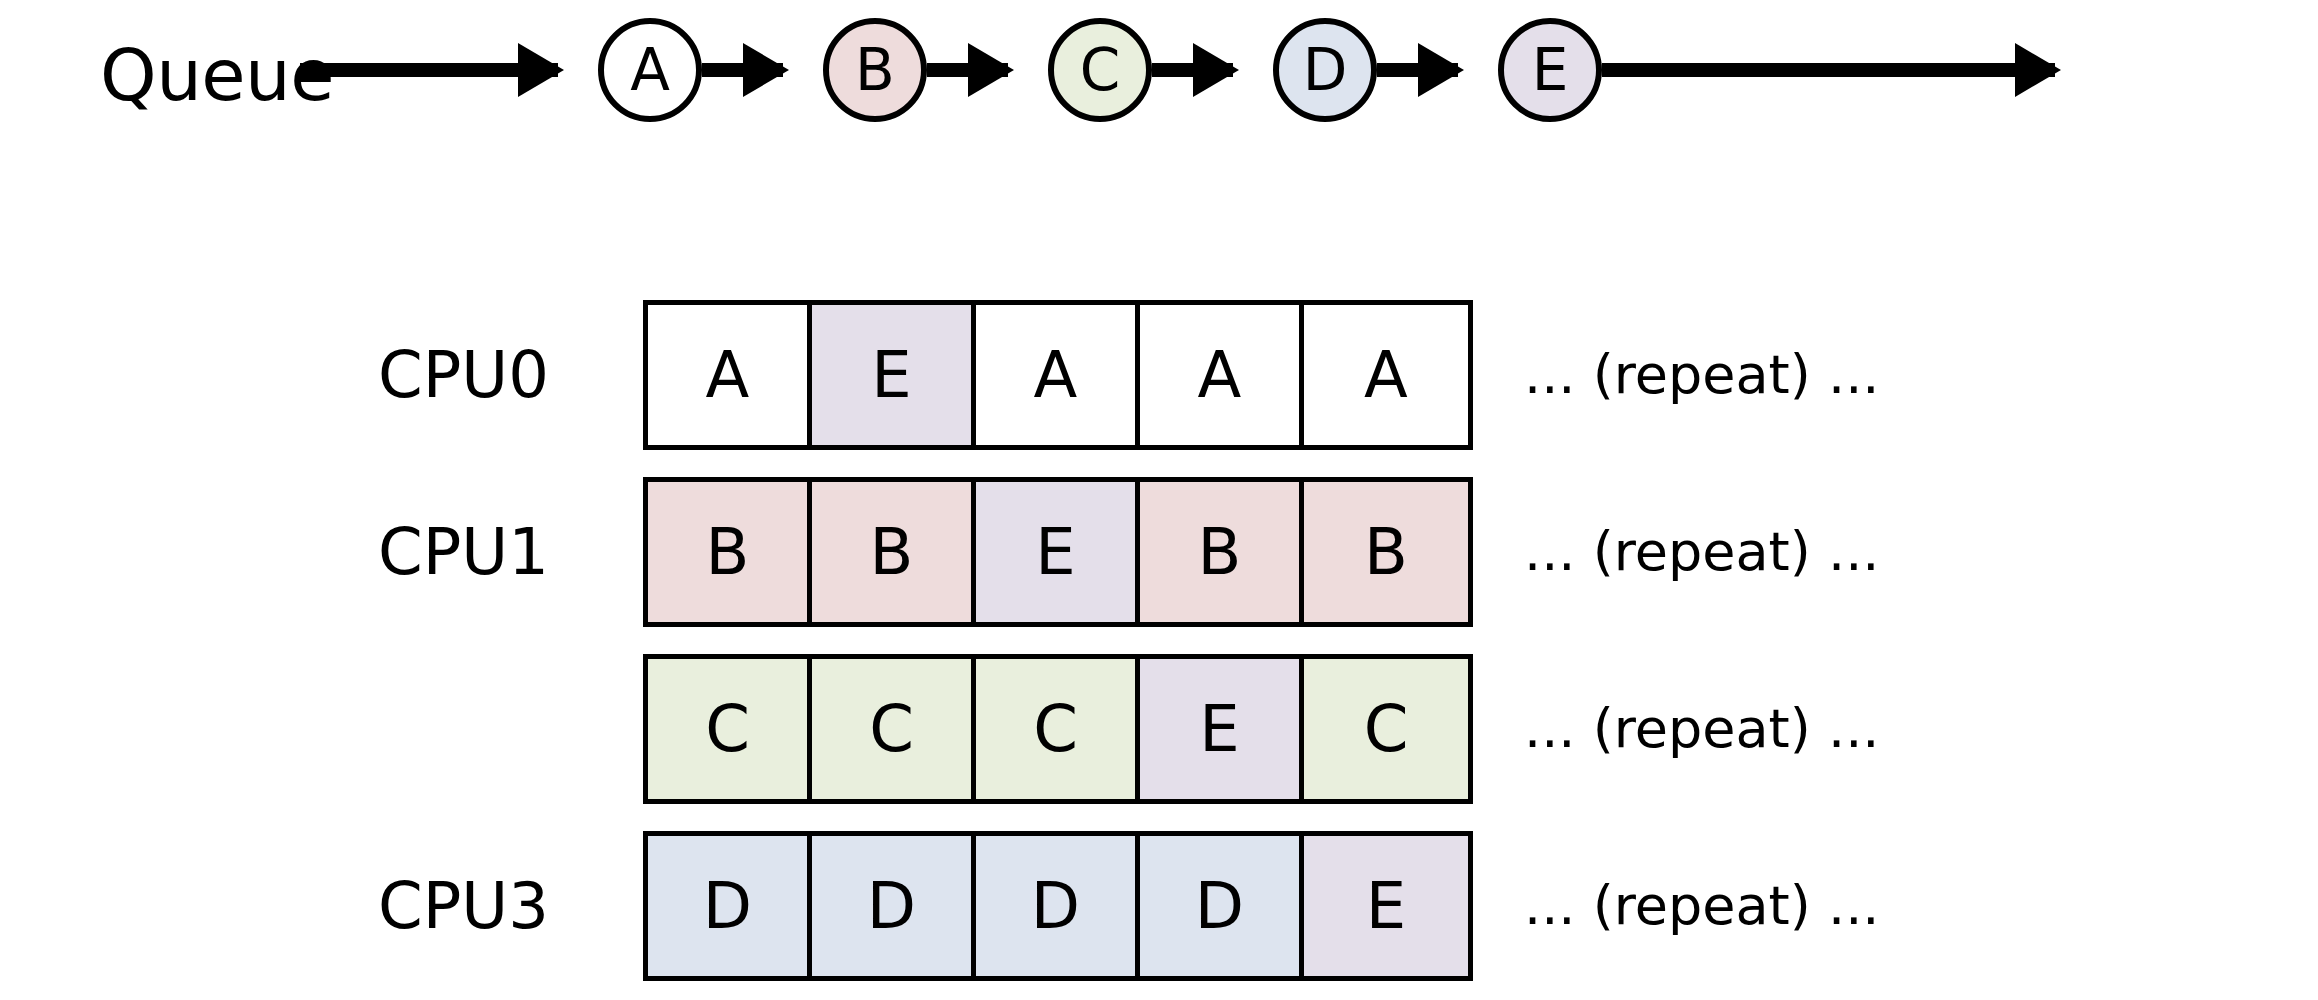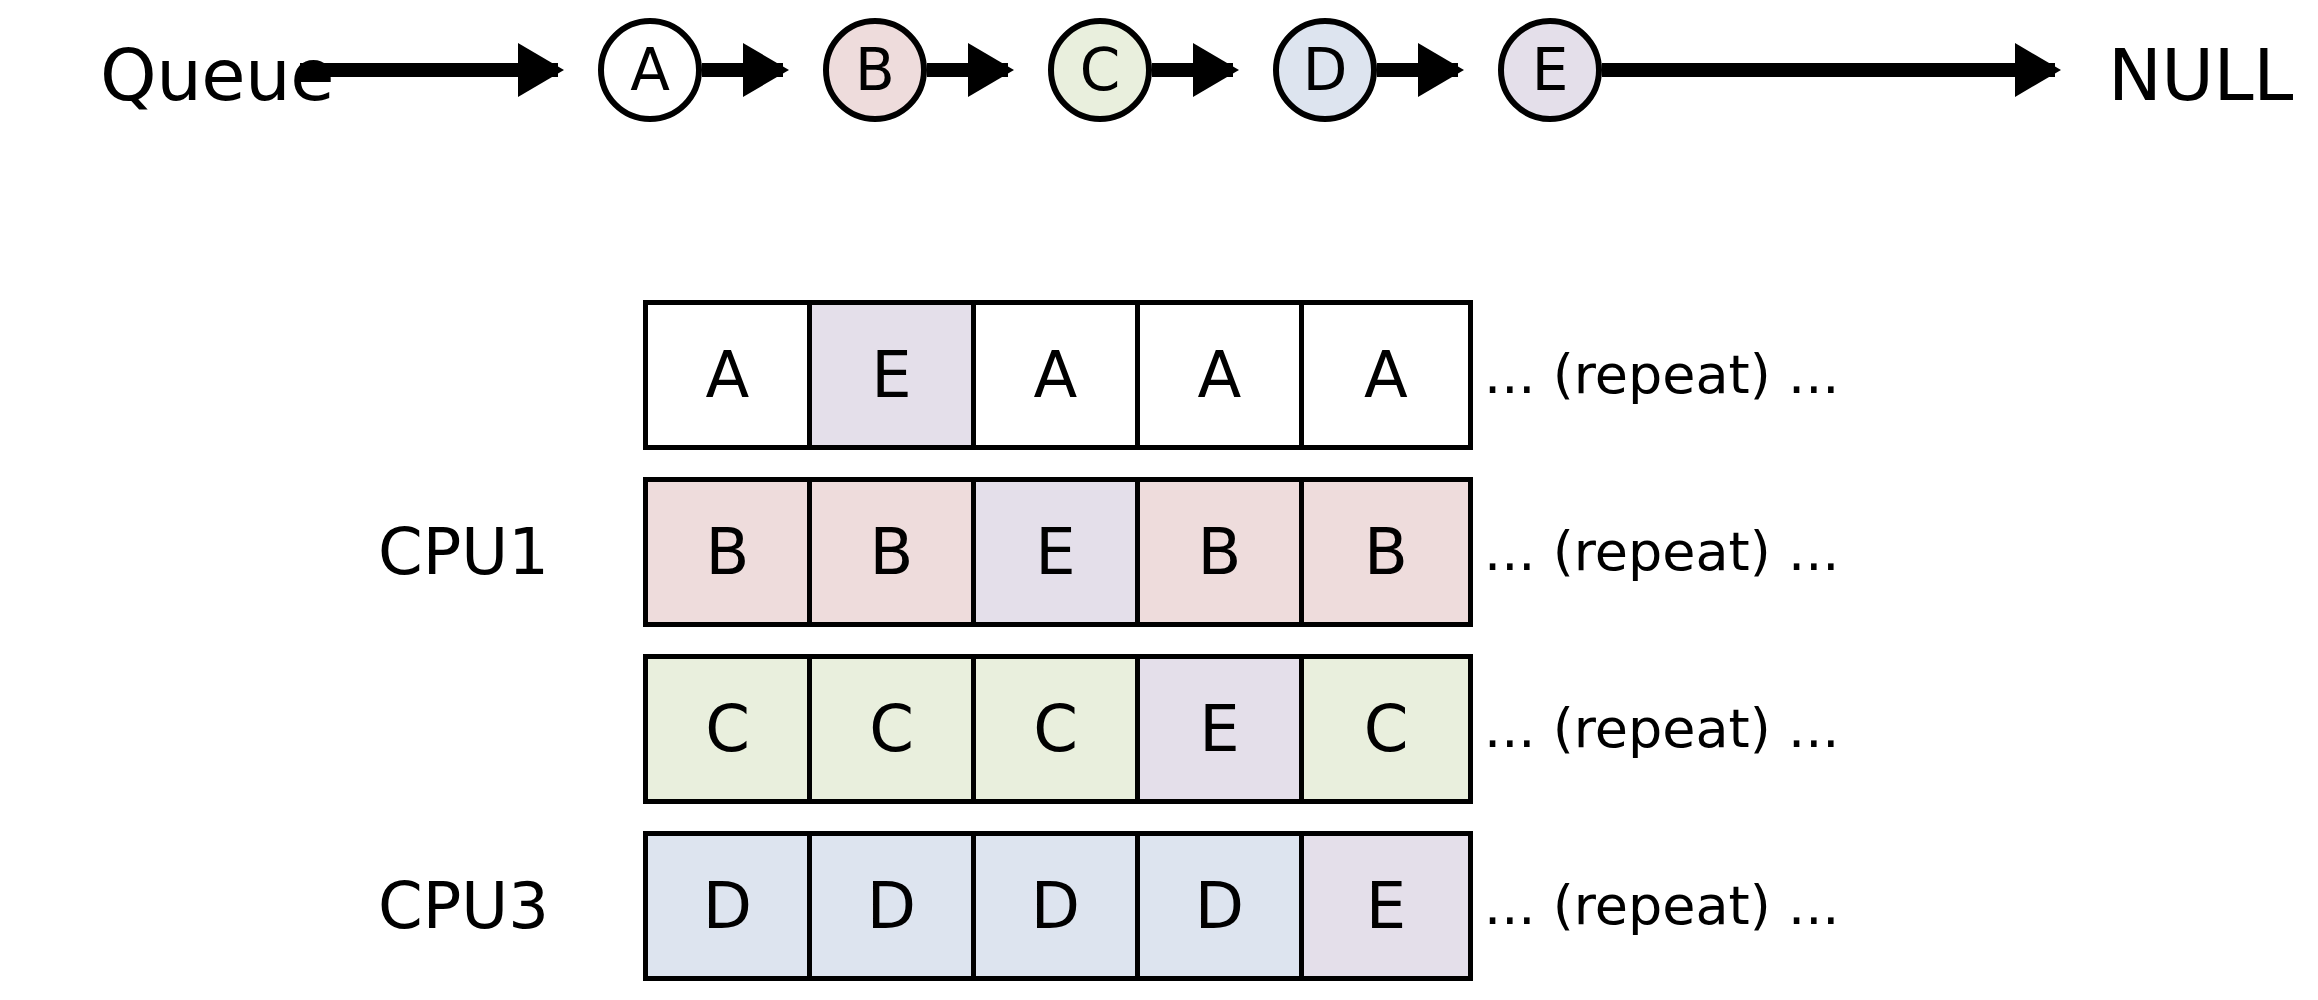--- a/index.html
+++ b/index.html
@@ -115,34 +115,33 @@
     align-items: center;
     justify-content: center;
     font-size: 64px;
     line-height: 1;
     background: #ffffff;
   }
   .cpu-cell:last-child { border-right: none; }
 
   .repeat-note {
     position: absolute;
-    left: 1484px;
+    left: 1524px;
     top: 50%;
     transform: translateY(-50%);
     font-size: 54px;
     line-height: 1;
     white-space: nowrap;
   }
 </style>
 </head>
 <body>
 
 <div id="queue-row">
   <span class="queue-label" id="queue-start-label">Queue</span>
-  <span class="queue-label" id="queue-null-label">NULL</span>
 <div class="queue-arrow" style="left: 300px; width: 258px;"></div>
     <div class="queue-arrow" style="left: 702px; width: 81px;"></div>
     <div class="queue-arrow" style="left: 927px; width: 81px;"></div>
     <div class="queue-arrow" style="left: 1152px; width: 81px;"></div>
     <div class="queue-arrow" style="left: 1377px; width: 81px;"></div>
     <div class="queue-arrow" style="left: 1602px; width: 453px;"></div>
     <div class="queue-node" style="left: 650px; background: rgb(255, 255, 255);">
       <span>A</span>
     </div>
     <div class="queue-node" style="left: 875px; background: rgb(238, 220, 220);">
@@ -154,20 +153,21 @@
     <div class="queue-node" style="left: 1325px; background: rgb(221, 228, 239);">
       <span>D</span>
     </div>
     <div class="queue-node" style="left: 1550px; background: rgb(228, 223, 234);">
       <span>E</span>
     </div>
   </div>
 
 <div id="cpu-section">
     <div class="cpu-row" style="top: 0px;">
+      <span class="cpu-row-label">CPU0</span>
       <div class="cpu-cells">
         <div class="cpu-cell" style="background: rgb(255, 255, 255);">
           <span>A</span>
         </div>
         <div class="cpu-cell" style="background: rgb(228, 223, 234);">
           <span>E</span>
         </div>
         <div class="cpu-cell" style="background: rgb(255, 255, 255);">
           <span>A</span>
         </div>

